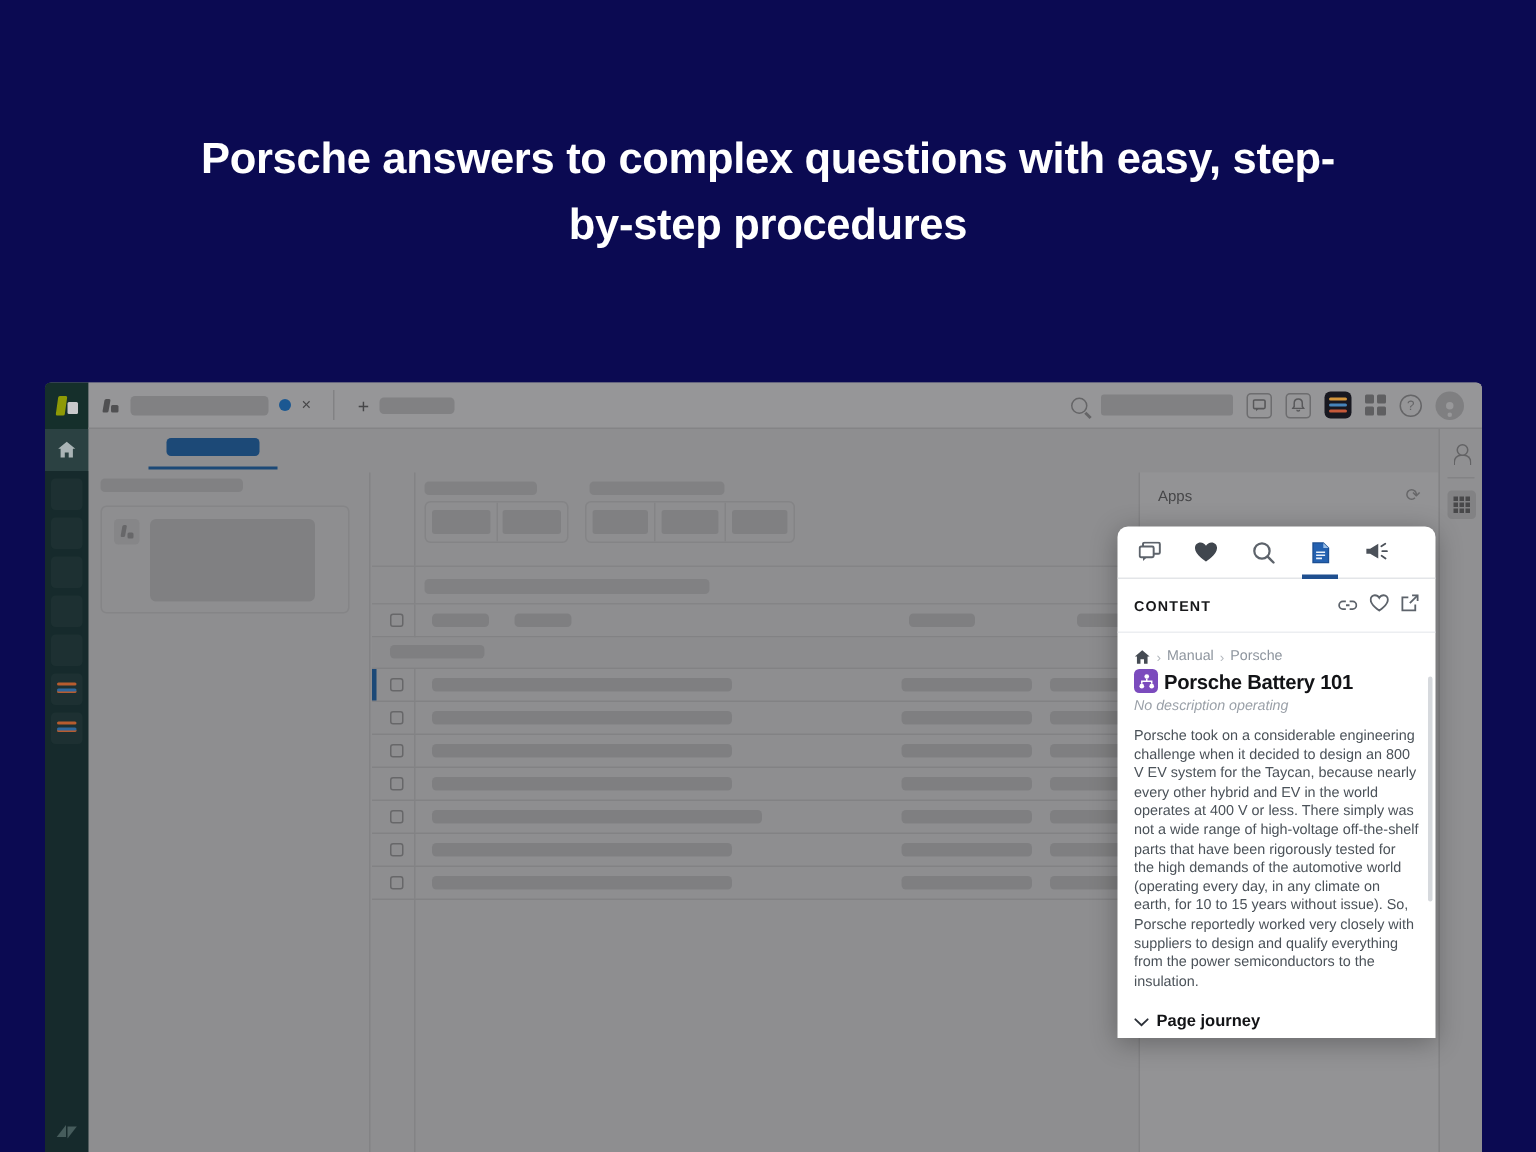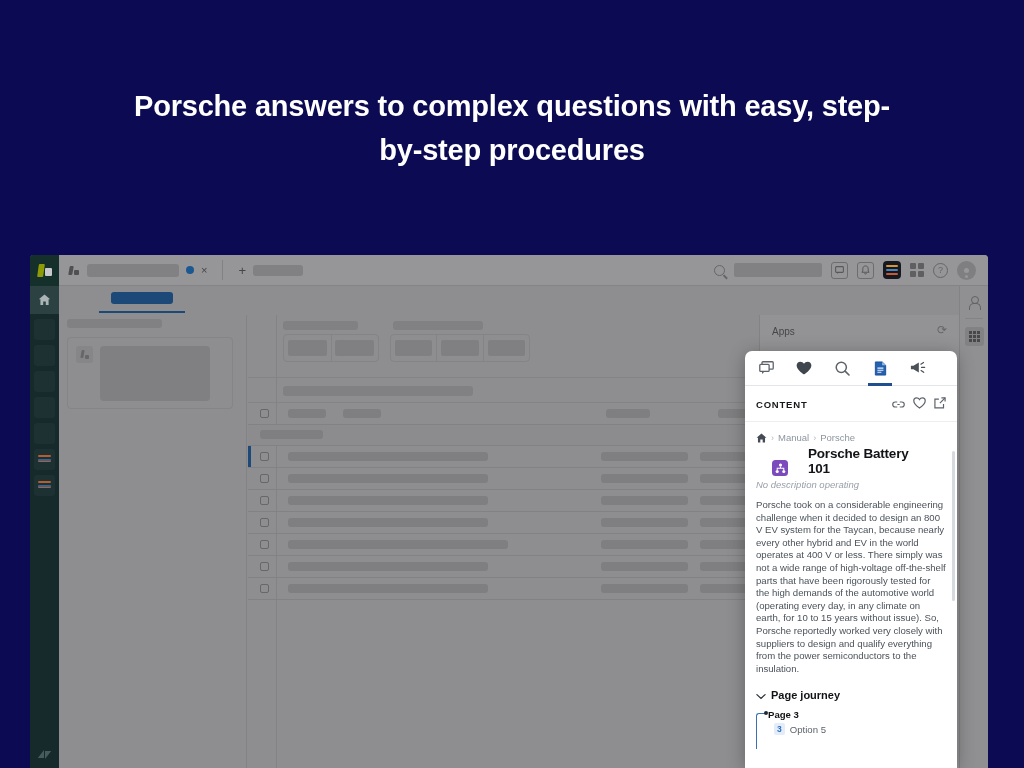--- a/index.html
+++ b/index.html
@@ -157,41 +157,41 @@
   .mr-person { margin:10px auto 0; width:14px; height:14px; position:relative; }
   .mr-person::before{content:"";position:absolute;left:4px;top:0;width:6px;height:6px;border-radius:50%;border:1.3px solid #6a6a6a;}
   .mr-person::after{content:"";position:absolute;left:2px;top:7px;width:10px;height:6px;border-radius:5px 5px 0 0;border:1.3px solid #6a6a6a;border-bottom:none;}
   .mr-sep { height:1px; background:#8e8e8e; margin:8px 5px; }
   .mr-grid { width:19px; height:19px; margin:0 auto; background:#8d8d8d; border-radius:3px; display:flex; align-items:center; justify-content:center;}
   .mr-grid .g { width:11px;height:11px; display:grid; grid-template-columns:repeat(3,1fr); grid-template-rows:repeat(3,1fr); gap:1px;}
   .mr-grid .g i { background:#4c4c4c; }
 
   
   .content-card {
-    position:absolute; left:745px; top:351px; width:212px; height:417px;
+    position:absolute; left:745px; top:351px; width:212px; height:341px;
     background:#ffffff; border-radius:7px 7px 0 0;
     box-shadow: 0 3px 18px rgba(0,0,0,.30);
     overflow:hidden;
     font-family:"Liberation Sans", sans-serif;
   }
   .cc-tabs { display:flex; align-items:center; height:35px; border-bottom:1px solid #e3e5e8; padding:0 2px; position:relative; }
   .cc-tab { flex:0 0 auto; width:38px; height:35px; display:flex; align-items:center; justify-content:center; position:relative; }
   .cc-tab.active::after { content:""; position:absolute; left:7px; right:7px; bottom:0; height:2.5px; background:#1f4f8f; }
   .cc-tab .cut { position:absolute; right:-4px; top:10px; color:#8a8f98; font-size:12px;}
   .cc-tab svg { display:block; }
 
   .cc-header { display:flex; align-items:center; justify-content:space-between; padding:9px 11px 8px; border-bottom:1px solid #eceef1; }
   .cc-header-title { font-size:9.5px; font-weight:bold; letter-spacing:.8px; color:#17181a; }
   .cc-header-actions { display:flex; align-items:center; gap:8px; }
 
   .cc-body { padding:10px 11px 0; }
   .breadcrumb { display:flex; align-items:center; gap:4px; font-size:9.5px; color:#8e959e; margin-bottom:3px; }
   .breadcrumb .sep { color:#b3b8be; font-size:9px; }
   .bc-home svg { display:block; }
-  .cc-title-row { display:flex; align-items:flex-end; gap:20px; margin:1px 16px 3px; }
+  .cc-title-row { display:flex; align-items:center; gap:4px; margin:1px 0 3px; }
   .cc-badge-ico { width:16px; height:16px; border-radius:3.5px; background:#7b4bbd; display:flex; align-items:center; justify-content:center; flex:0 0 auto; }
   .cc-title { font-size:13.5px; font-weight:bold; color:#121316; letter-spacing:-0.2px; }
   .cc-desc { font-size:9.5px; font-style:italic; color:#9aa0a8; margin-bottom:9px; }
   .cc-para { font-size:9.6px; line-height:12.6px; color:#4b5259; }
 
   .journey { margin-top:11px; padding:0 11px; }
   .journey-head { display:flex; align-items:center; gap:5px; }
   .journey-title { font-size:11px; font-weight:bold; color:#121316; }
   .journey-list { margin-top:5px; position:relative; padding-left:12px; }
   .jl-line { position:absolute; left:0; top:4px; bottom:-14px; width:9px; border-left:1.4px solid #3d6fb5; border-top:1.4px solid #3d6fb5; border-radius:3px 0 0 0; }

